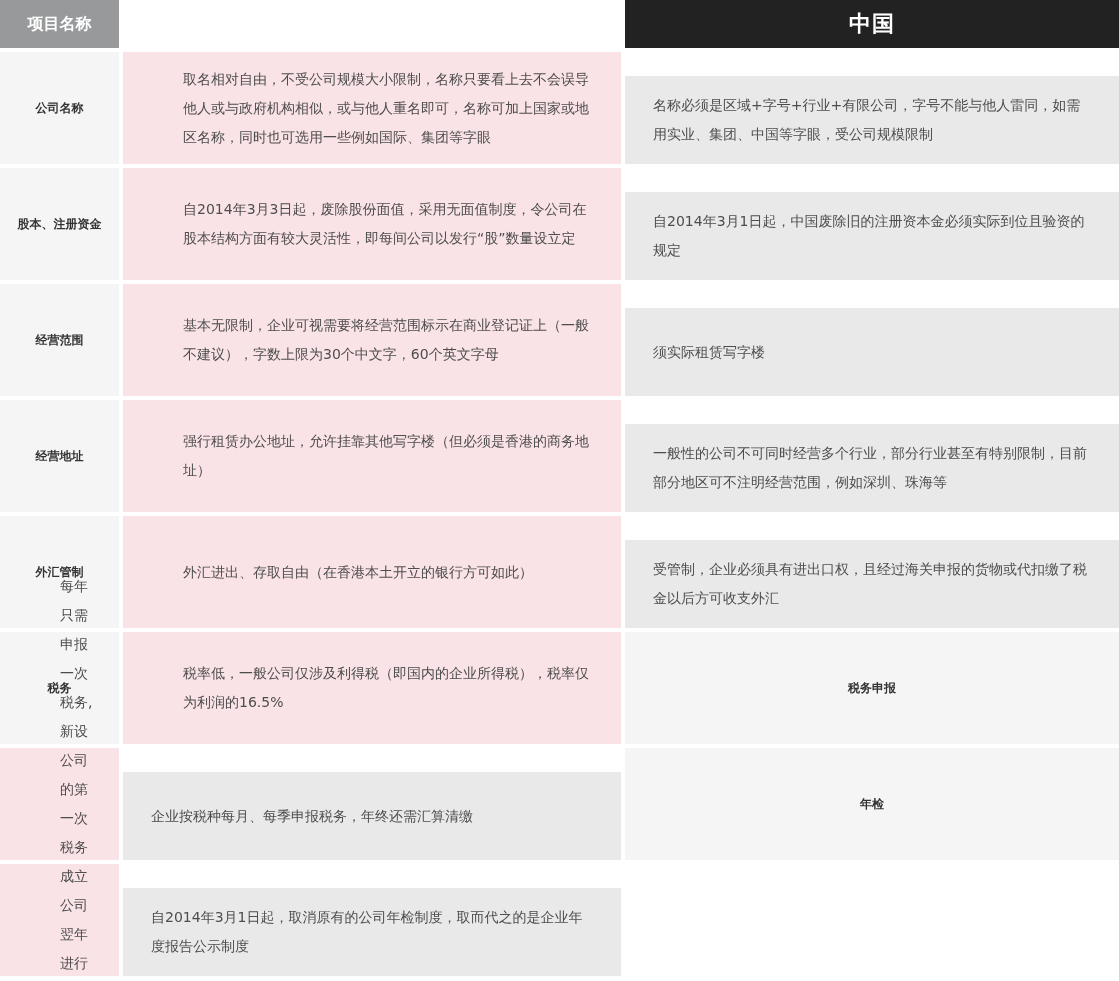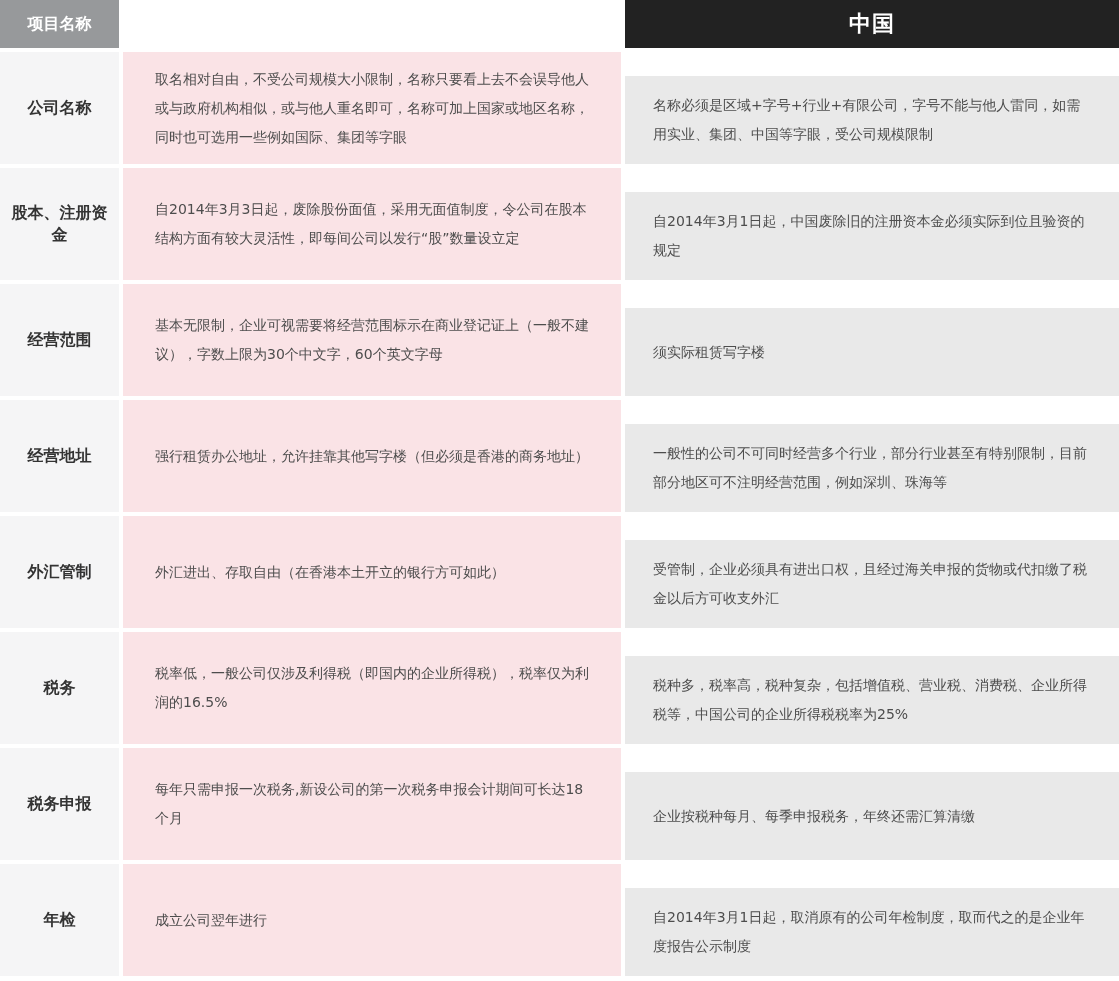--- a/index.html
+++ b/index.html
@@ -44,29 +44,29 @@
     align-items: center;
     font-size: 14px;
     color: #4d4d4d;
     line-height: 29px;
     box-sizing: border-box;
   }
   .cell.label {
     background: #f5f5f6;
     justify-content: center;
     font-weight: bold;
-    font-size: 16px;
+    font-size: 12px;
     color: #333333;
     text-align: center;
     line-height: 1.4;
     padding: 0 6px;
   }
   .cell.hk {
     background: #fae3e6;
-    padding: 0 26px 0 32px;
+    padding: 0 26px 0 60px;
   }
   .cell.cn {
     background: #e9e9e9;
     padding: 0 26px 0 28px;
     margin-top: 24px;
   }
 </style>
 </head>
 <body>
 
@@ -91,21 +91,20 @@
   <div class="cell label">经营地址</div>
   <div class="cell hk">强行租赁办公地址，允许挂靠其他写字楼（但必须是香港的商务地址）</div>
   <div class="cell cn">一般性的公司不可同时经营多个行业，部分行业甚至有特别限制，目前部分地区可不注明经营范围，例如深圳、珠海等</div>
 
   <div class="cell label">外汇管制</div>
   <div class="cell hk">外汇进出、存取自由（在香港本土开立的银行方可如此）</div>
   <div class="cell cn">受管制，企业必须具有进出口权，且经过海关申报的货物或代扣缴了税金以后方可收支外汇</div>
 
   <div class="cell label">税务</div>
   <div class="cell hk">税率低，一般公司仅涉及利得税（即国内的企业所得税），税率仅为利润的16.5%</div>
-  <div class="cell cn">税种多，税率高，税种复杂，包括增值税、营业税、消费税、企业所得税等，中国公司的企业所得税税率为25%</div>
 
   <div class="cell label">税务申报</div>
   <div class="cell hk">每年只需申报一次税务,新设公司的第一次税务申报会计期间可长达18个月</div>
   <div class="cell cn">企业按税种每月、每季申报税务，年终还需汇算清缴</div>
 
   <div class="cell label">年检</div>
   <div class="cell hk">成立公司翌年进行</div>
   <div class="cell cn">自2014年3月1日起，取消原有的公司年检制度，取而代之的是企业年度报告公示制度</div>
 
 </div>

